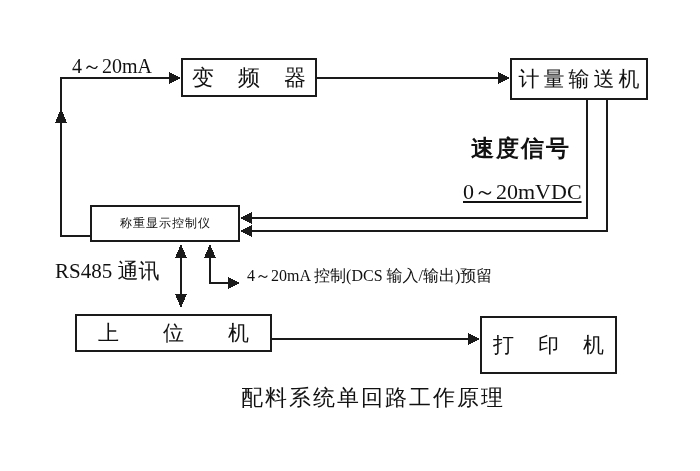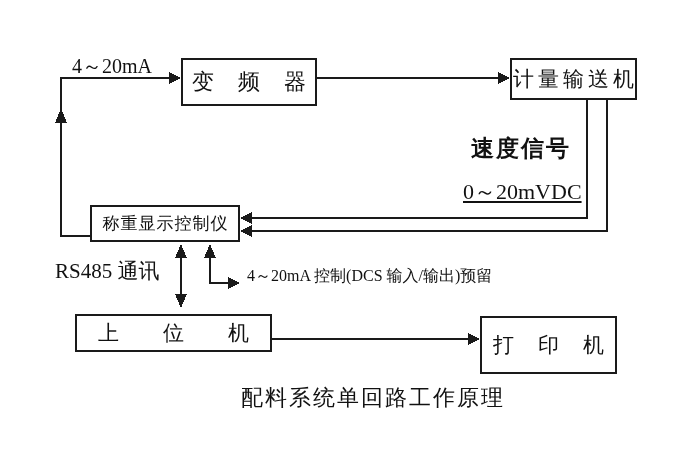--- a/index.html
+++ b/index.html
@@ -29,25 +29,25 @@
     box-sizing: border-box;
     border: 2px solid #1a1a1a;
     background: #ffffff;
     display: flex;
     align-items: center;
     justify-content: center;
     white-space: nowrap;
   }
   .node span { display: inline-block; }
 
-  .node-inverter   { left: 181px; top: 58px;  width: 136px; height: 48px; font-size: 22px; }
+  .node-inverter   { left: 181px; top: 58px;  width: 136px; height: 39px; font-size: 22px; }
   .node-inverter span   { letter-spacing: 24px; margin-right: -24px; }
-  .node-conveyor   { left: 510px; top: 58px;  width: 127px; height: 42px; font-size: 21px; }
+  .node-conveyor   { left: 510px; top: 58px;  width: 138px; height: 42px; font-size: 21px; }
   .node-conveyor span   { letter-spacing: 4px;  margin-right: -4px; }
-  .node-controller { left: 90px;  top: 205px; width: 150px; height: 37px; font-size: 17px; }
+  .node-controller { left: 90px;  top: 205px; width: 150px; height: 37px; font-size: 12px; }
   .node-controller span { letter-spacing: 1px;  margin-right: -1px; }
   .node-host       { left: 75px;  top: 314px; width: 197px; height: 38px; font-size: 21px; }
   .node-host span       { letter-spacing: 44px; margin-right: -44px; text-align: center; }
   .node-printer    { left: 480px; top: 316px; width: 137px; height: 58px; font-size: 21px; }
   .node-printer span    { letter-spacing: 24px; margin-right: -24px; }
 
   .lbl { position: absolute; white-space: nowrap; line-height: 1.1; }
   .lbl-setpoint  { left: 72px;  top: 55px;  font-size: 20px; }
   .lbl-weight    { left: 471px; top: 136px; font-size: 23px; font-weight: bold; letter-spacing: 2px; }
   .lbl-range     { left: 463px; top: 180px; font-size: 22px; text-decoration: underline; }

